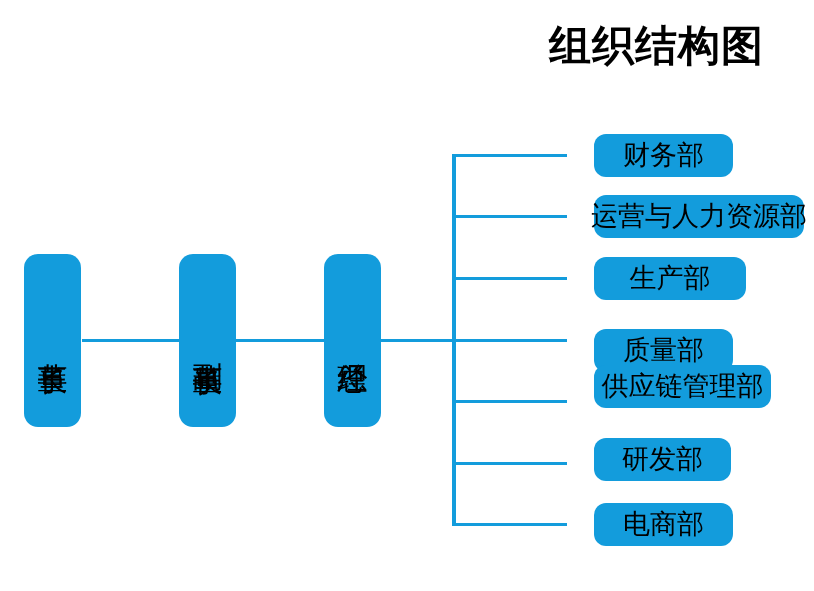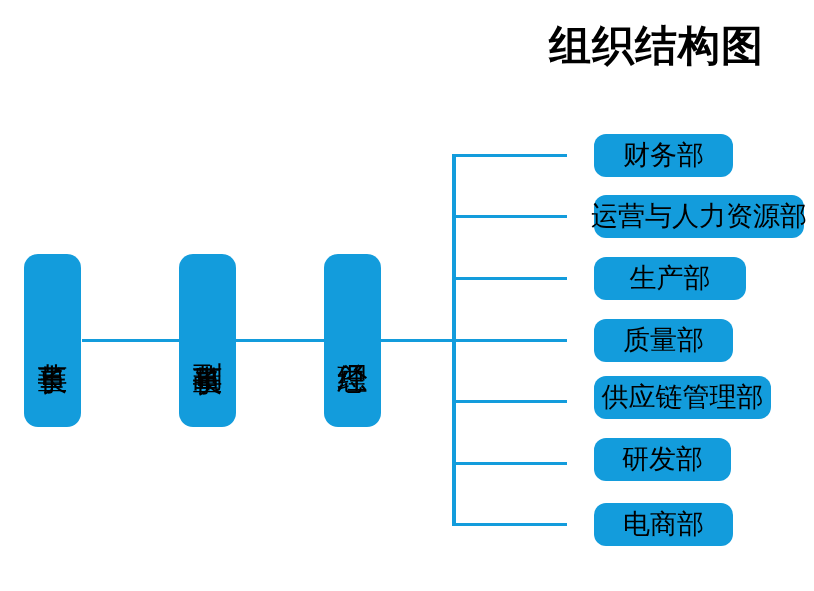--- a/index.html
+++ b/index.html
@@ -110,24 +110,24 @@
 
   <div class="dept-box" style="top:134px; width:139px;">
     <span class="hlabel">财务部</span>
   </div>
   <div class="dept-box" style="top:195px; width:210px;">
     <span class="hlabel">运营与人力资源部</span>
   </div>
   <div class="dept-box" style="top:257px; width:152px;">
     <span class="hlabel">生产部</span>
   </div>
-  <div class="dept-box" style="top:319px; width:139px;">
+  <div class="dept-box" style="top:329px; width:139px;">
     <span class="hlabel">质量部</span>
   </div>
-  <div class="dept-box" style="top:376px; width:177px;">
+  <div class="dept-box" style="top:365px; width:177px;">
     <span class="hlabel">供应链管理部</span>
   </div>
   <div class="dept-box" style="top:438px; width:137px;">
     <span class="hlabel">研发部</span>
   </div>
   <div class="dept-box" style="top:503px; width:139px;">
     <span class="hlabel">电商部</span>
   </div>
 
 </div>

